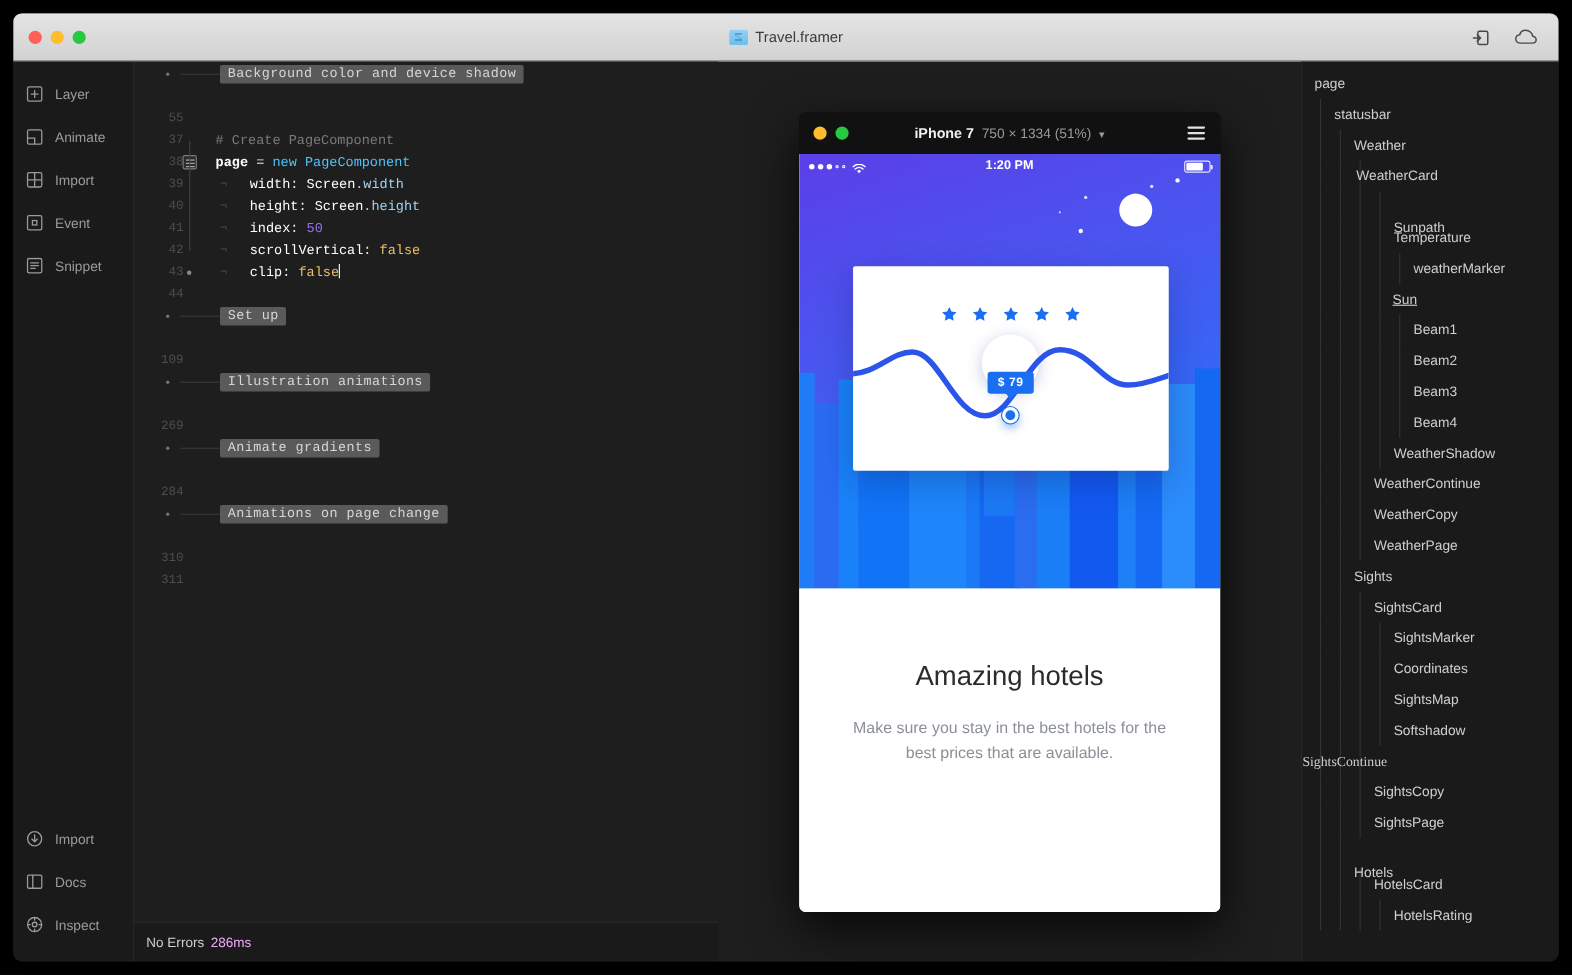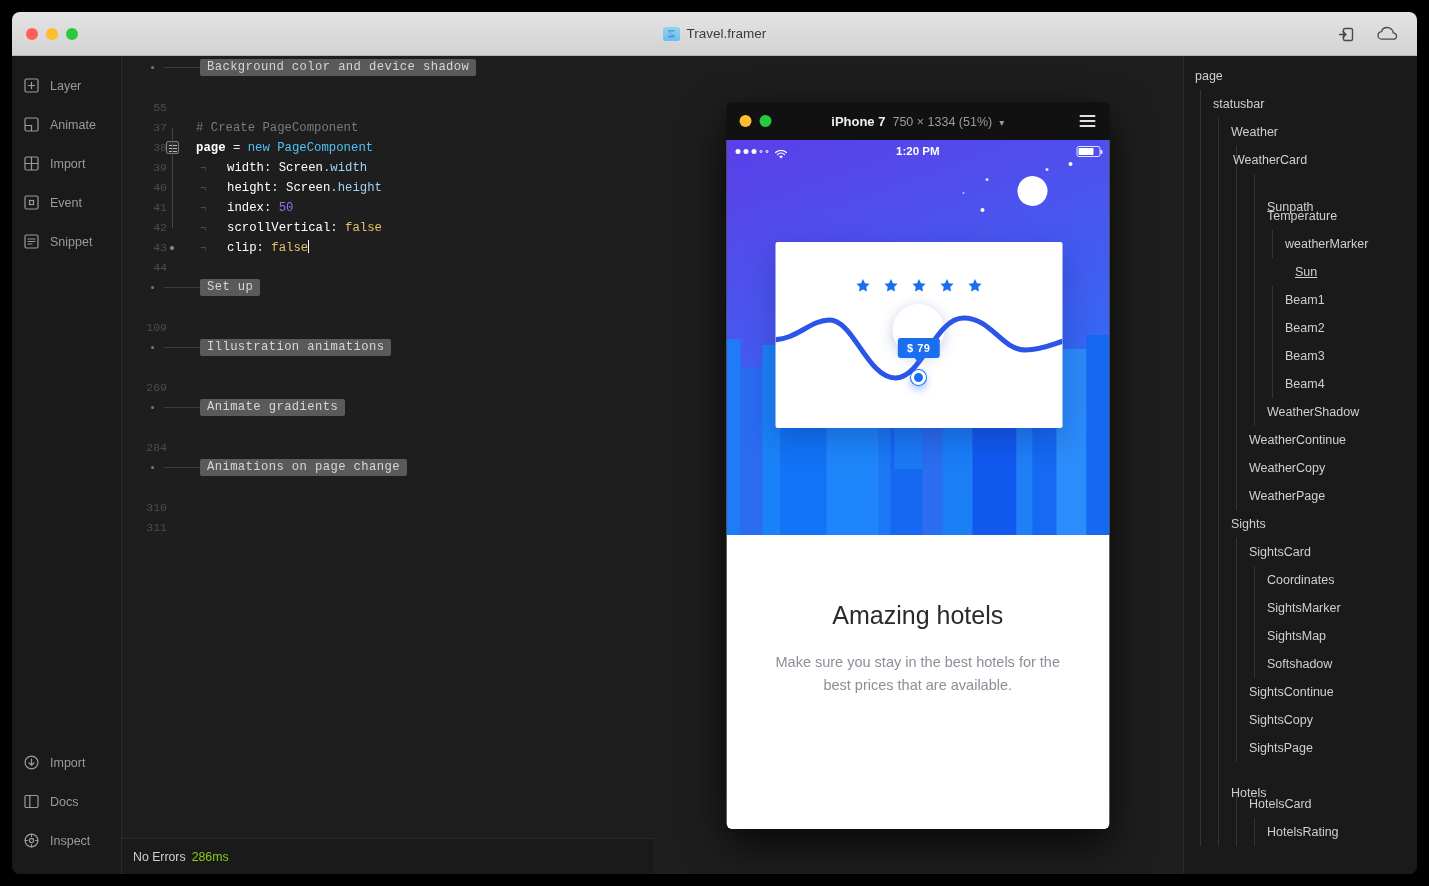--- a/index.html
+++ b/index.html
@@ -101,21 +101,21 @@
   .fold-guide { position: absolute; left: 50px; width: 1px; background: #444; }
   .fold-guide-end { position: absolute; left: 48px; width: 4px; height: 4px; border-radius: 50%; background: #8a8a8a; }
   
   .statusbar {
     position: absolute; left: 0; right: 0; bottom: 0; height: 36px;
     background: #1a1a1a; border-top: 1px solid #2a2a2a;
     display: flex; align-items: center; padding-left: 11px;
     font-size: 12.3px;
   }
   .st-ok { color: #cfcfcf; }
-  .st-ms { color: #84cc16; margin-left: 6px; text-align: right; }
+  .st-ms { color: #f0abfc; margin-left: 6px; text-align: right; }
   
   .preview-wrap { flex: 1; position: relative; }
   .phone {
     position: absolute; left: 50%; transform: translateX(-50%);
     top: 46px; width: 383px; height: 727px;
     background: #111; border-radius: 6px; overflow: hidden;
     box-shadow: 0 16px 44px rgba(0,0,0,.75);
   }
   .ph-head {
     height: 38px; background: #111; position: relative;
@@ -542,21 +542,21 @@
           <span class="guide" style="left: 52px;"></span>
           <span class="guide" style="left: 70px;"></span>
           <span class="guide" style="left: 88px;"></span>
           <span class="lbl" style="margin-left: 101px;">weatherMarker</span>
         </div>
         <div class="layer">
           <span class="guide" style="left: 16px;"></span>
           <span class="guide" style="left: 34px;"></span>
           <span class="guide" style="left: 52px;"></span>
           <span class="guide" style="left: 70px;"></span>
-          <span class="lbl" style="margin-left: 111px; text-decoration: underline;">Sun</span>
+          <span class="lbl" style="margin-left: 82px; text-decoration: underline;">Sun</span>
         </div>
         <div class="layer">
           <span class="guide" style="left: 16px;"></span>
           <span class="guide" style="left: 34px;"></span>
           <span class="guide" style="left: 52px;"></span>
           <span class="guide" style="left: 70px;"></span>
           <span class="guide" style="left: 88px;"></span>
           <span class="lbl" style="margin-left: 101px;">Beam1</span>
         </div>
         <div class="layer">
@@ -617,48 +617,48 @@
           <span class="guide" style="left: 16px;"></span>
           <span class="guide" style="left: 34px;"></span>
           <span class="guide" style="left: 52px;"></span>
           <span class="lbl" style="margin-left: 65px;">SightsCard</span>
         </div>
         <div class="layer">
           <span class="guide" style="left: 16px;"></span>
           <span class="guide" style="left: 34px;"></span>
           <span class="guide" style="left: 52px;"></span>
           <span class="guide" style="left: 70px;"></span>
+          <span class="lbl" style="margin-left: 83px;">SightsMarker</span>
+        </div>
+        <div class="layer">
+          <span class="guide" style="left: 16px;"></span>
+          <span class="guide" style="left: 34px;"></span>
+          <span class="guide" style="left: 52px;"></span>
+          <span class="guide" style="left: 70px;"></span>
           <span class="lbl" style="margin-left: 83px;">Coordinates</span>
         </div>
         <div class="layer">
           <span class="guide" style="left: 16px;"></span>
           <span class="guide" style="left: 34px;"></span>
           <span class="guide" style="left: 52px;"></span>
           <span class="guide" style="left: 70px;"></span>
-          <span class="lbl" style="margin-left: 83px;">SightsMarker</span>
-        </div>
-        <div class="layer">
-          <span class="guide" style="left: 16px;"></span>
-          <span class="guide" style="left: 34px;"></span>
-          <span class="guide" style="left: 52px;"></span>
-          <span class="guide" style="left: 70px;"></span>
           <span class="lbl" style="margin-left: 83px;">SightsMap</span>
         </div>
         <div class="layer">
           <span class="guide" style="left: 16px;"></span>
           <span class="guide" style="left: 34px;"></span>
           <span class="guide" style="left: 52px;"></span>
           <span class="guide" style="left: 70px;"></span>
           <span class="lbl" style="margin-left: 83px;">Softshadow</span>
         </div>
         <div class="layer">
           <span class="guide" style="left: 16px;"></span>
           <span class="guide" style="left: 34px;"></span>
           <span class="guide" style="left: 52px;"></span>
-          <span class="lbl" style="margin-left: 65px;">SightsContinue</span>
+          <span class="lbl" style=" font-family: Liberation Serif, serif;">SightsContinue</span>
         </div>
         <div class="layer">
           <span class="guide" style="left: 16px;"></span>
           <span class="guide" style="left: 34px;"></span>
           <span class="guide" style="left: 52px;"></span>
           <span class="lbl" style="margin-left: 65px;">SightsCopy</span>
         </div>
         <div class="layer">
           <span class="guide" style="left: 16px;"></span>
           <span class="guide" style="left: 34px;"></span>

